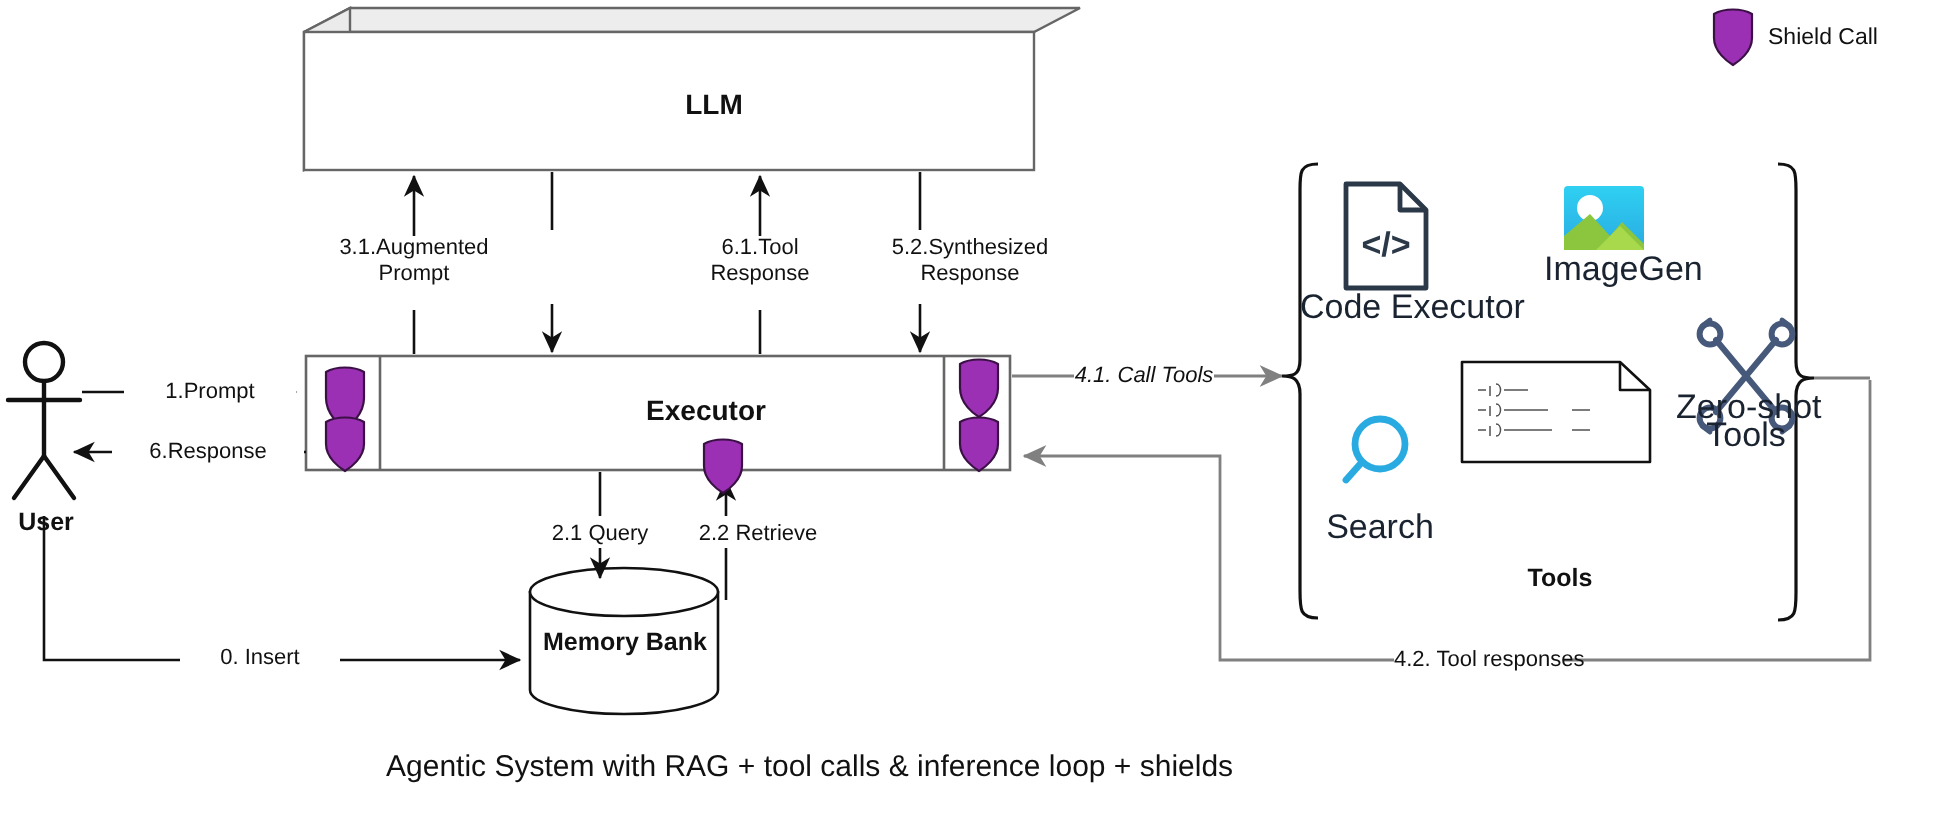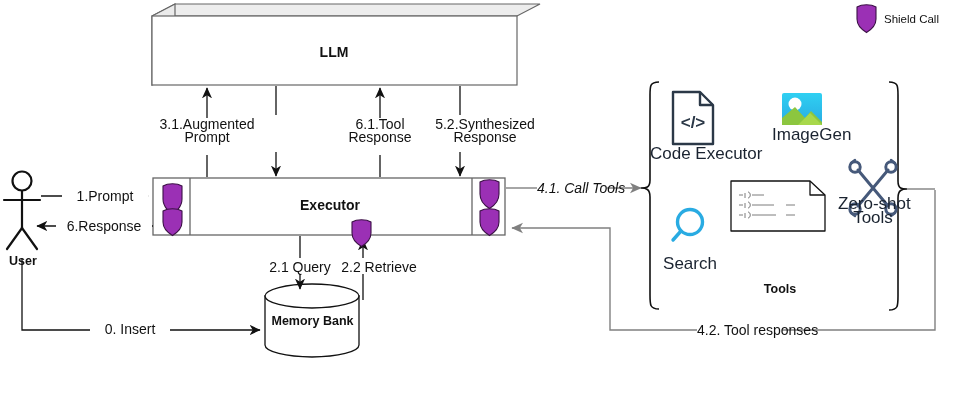--- a/index.html
+++ b/index.html
@@ -1,24 +1,24 @@
 <!DOCTYPE html>
 <html><head>
 <meta charset="utf-8">
 <style>
   html,body{margin:0;padding:0;background:#ffffff;}
   body{width:970px;height:411px;position:relative;overflow:hidden;
        font-family:"Liberation Sans","DejaVu Sans",sans-serif;color:#000;}
   .canvas{position:absolute;left:0;top:0;width:970px;height:411px;}
   svg.layer{position:absolute;left:0;top:0;width:970px;height:411px;overflow:visible;}
-  .lbl{position:absolute;font-size:14px;line-height:13px;text-align:center;color:#111;white-space:pre;}
+  .lbl{position:absolute;font-size:11px;line-height:13px;text-align:center;color:#111;white-space:pre;}
   .lbl.bg{background:#fff;}
   .bold{font-weight:bold;}
   .t13{font-size:12.5px;}
-  .t14{font-size:14px;}
+  .t14{font-size:14px;margin-left:23px;}
   .caption{position:absolute;font-size:15px;color:#111;white-space:nowrap;}
   .tool-label{position:absolute;font-size:17px;line-height:14px;text-align:center;color:#1a2330;white-space:pre;}
 </style>
 </head>
 <body>
 
 <div class="canvas">
 
   <svg class="layer">
     <defs>
@@ -207,14 +207,15 @@
   <div class="tool-label" style="left:650px;top:147px;width:88px;">Code Executor</div>
   <div class="tool-label" style="left:772px;top:128px;width:60px;">ImageGen</div>
   <div class="tool-label" style="left:660px;top:257px;width:60px;">Search</div>
   <div class="tool-label" style="left:838px;top:197px;width:70px;">Zero-shot
 Tools</div>
 
   <div class="lbl bold t13" style="left:740px;top:283px;width:80px;">Tools</div>
 
   <div class="lbl" style="left:884px;top:13px;width:80px;text-align:left;font-size:11.5px;">Shield Call</div>
 
+  <div class="caption" style="left:193px;top:375px;">Agentic System with RAG + tool calls &amp; inference loop + shields</div>
 
 </div>
 
 </body></html>

